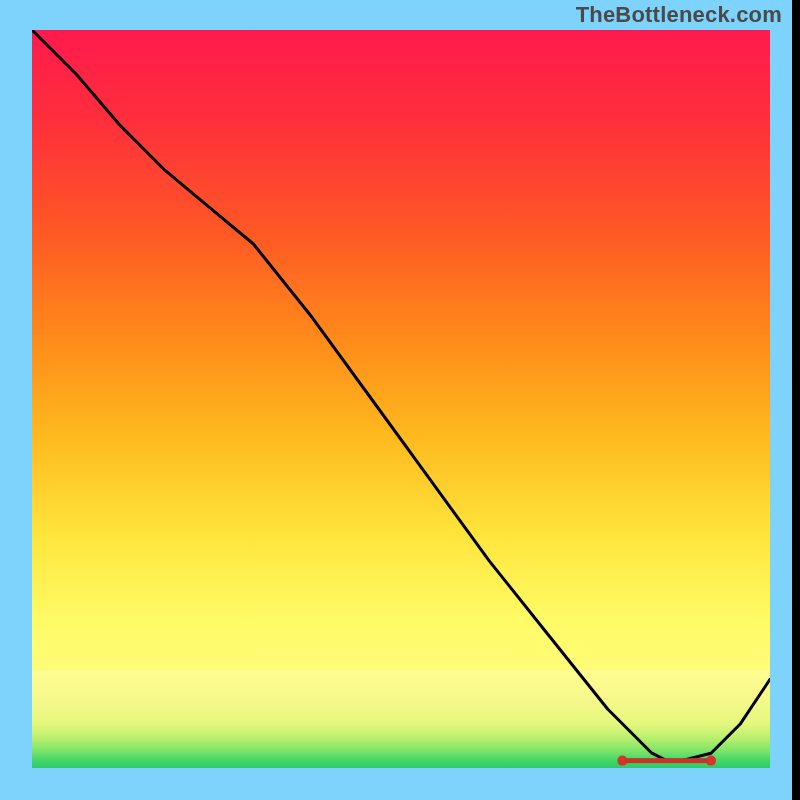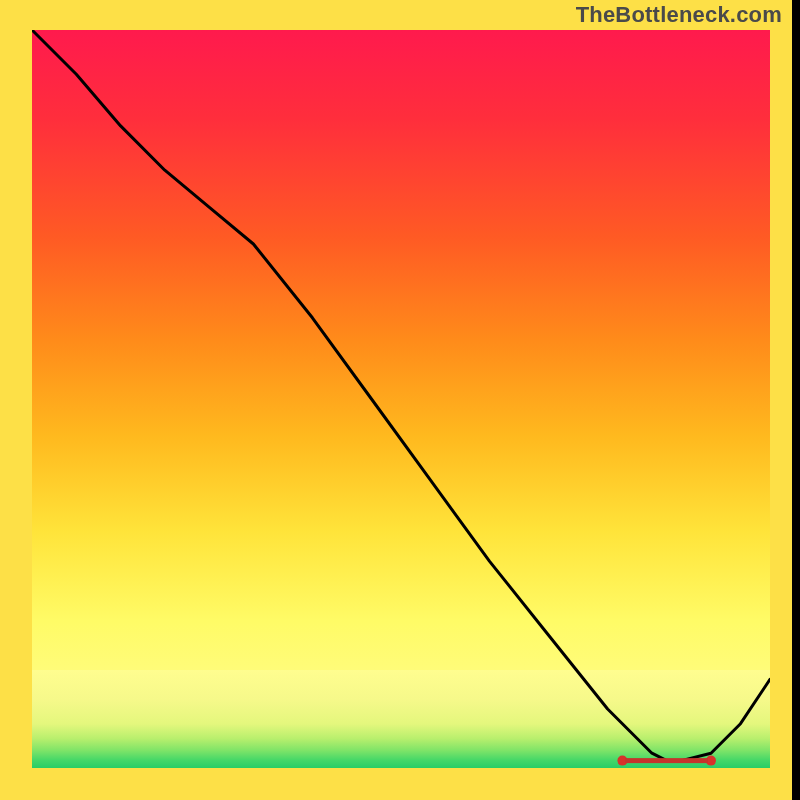--- a/index.html
+++ b/index.html
@@ -8,21 +8,21 @@
     width: 800px;
     height: 800px;
     background: #000;
     font-family: Arial, Helvetica, sans-serif;
     overflow: hidden;
   }
   .stage {
     position: relative;
     width: 792px;
     height: 800px;
-    background: #fde047;
+    background: #7dd3fc;
   }
   .watermark {
     position: absolute;
     top: 2px;
     right: 10px;
     color: #4a4a4a;
     font-size: 22px;
     font-weight: 600;
     letter-spacing: 0.2px;
     user-select: none;

